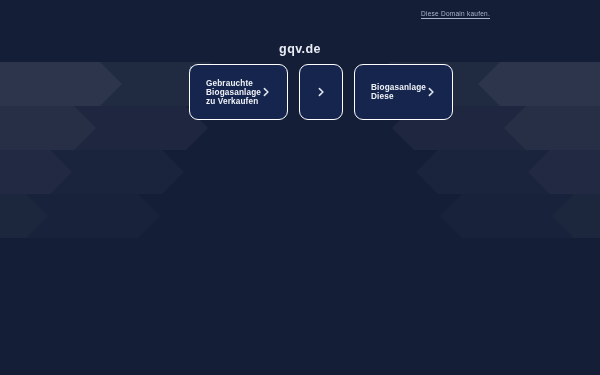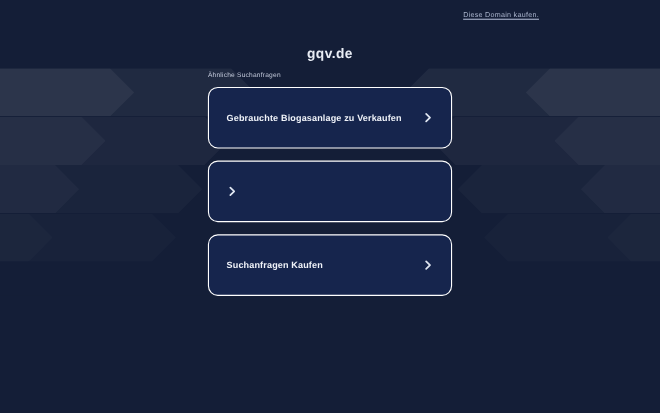--- a/index.html
+++ b/index.html
@@ -68,24 +68,24 @@
     top:66px; left:189px;
     font-size:6px;
     letter-spacing:.2px;
     color:#c3cadb;
     white-space:nowrap;
   }
 
   
   #cards {
     position:absolute;
-    top:79px; left:189px;
+    top:64px; left:189px;
     width:222px;
     display:flex;
-    flex-direction:column;
+    flex-direction:row;
     gap:11px;
   }
   .card {
     position:relative;
     height:56px;
     border:1.4px solid #ffffff;
     border-radius:9px;
     background:#16254d;
     display:flex;
     align-items:center;
@@ -177,21 +177,21 @@
         <svg class="chev" viewBox="0 0 10 10">
           <path d="M3.4 1.6 L6.9 5 L3.4 8.4"></path>
         </svg>
       </div>
       <div class="card">
         <svg class="chev" viewBox="0 0 10 10">
           <path d="M3.4 1.6 L6.9 5 L3.4 8.4"></path>
         </svg>
       </div>
       <div class="card">
-        <span class="card-label">Suchanfragen Kaufen</span>
+        <span class="card-label">Biogasanlage Diese</span>
         <svg class="chev" viewBox="0 0 10 10">
           <path d="M3.4 1.6 L6.9 5 L3.4 8.4"></path>
         </svg>
       </div>
     </div>
 
   <div id="footer">
     <div id="copyright-line">
       <span id="footer-domain">gqv.de</span><span> | 2026 Copyright | All Rights Reserved</span>
     </div>

